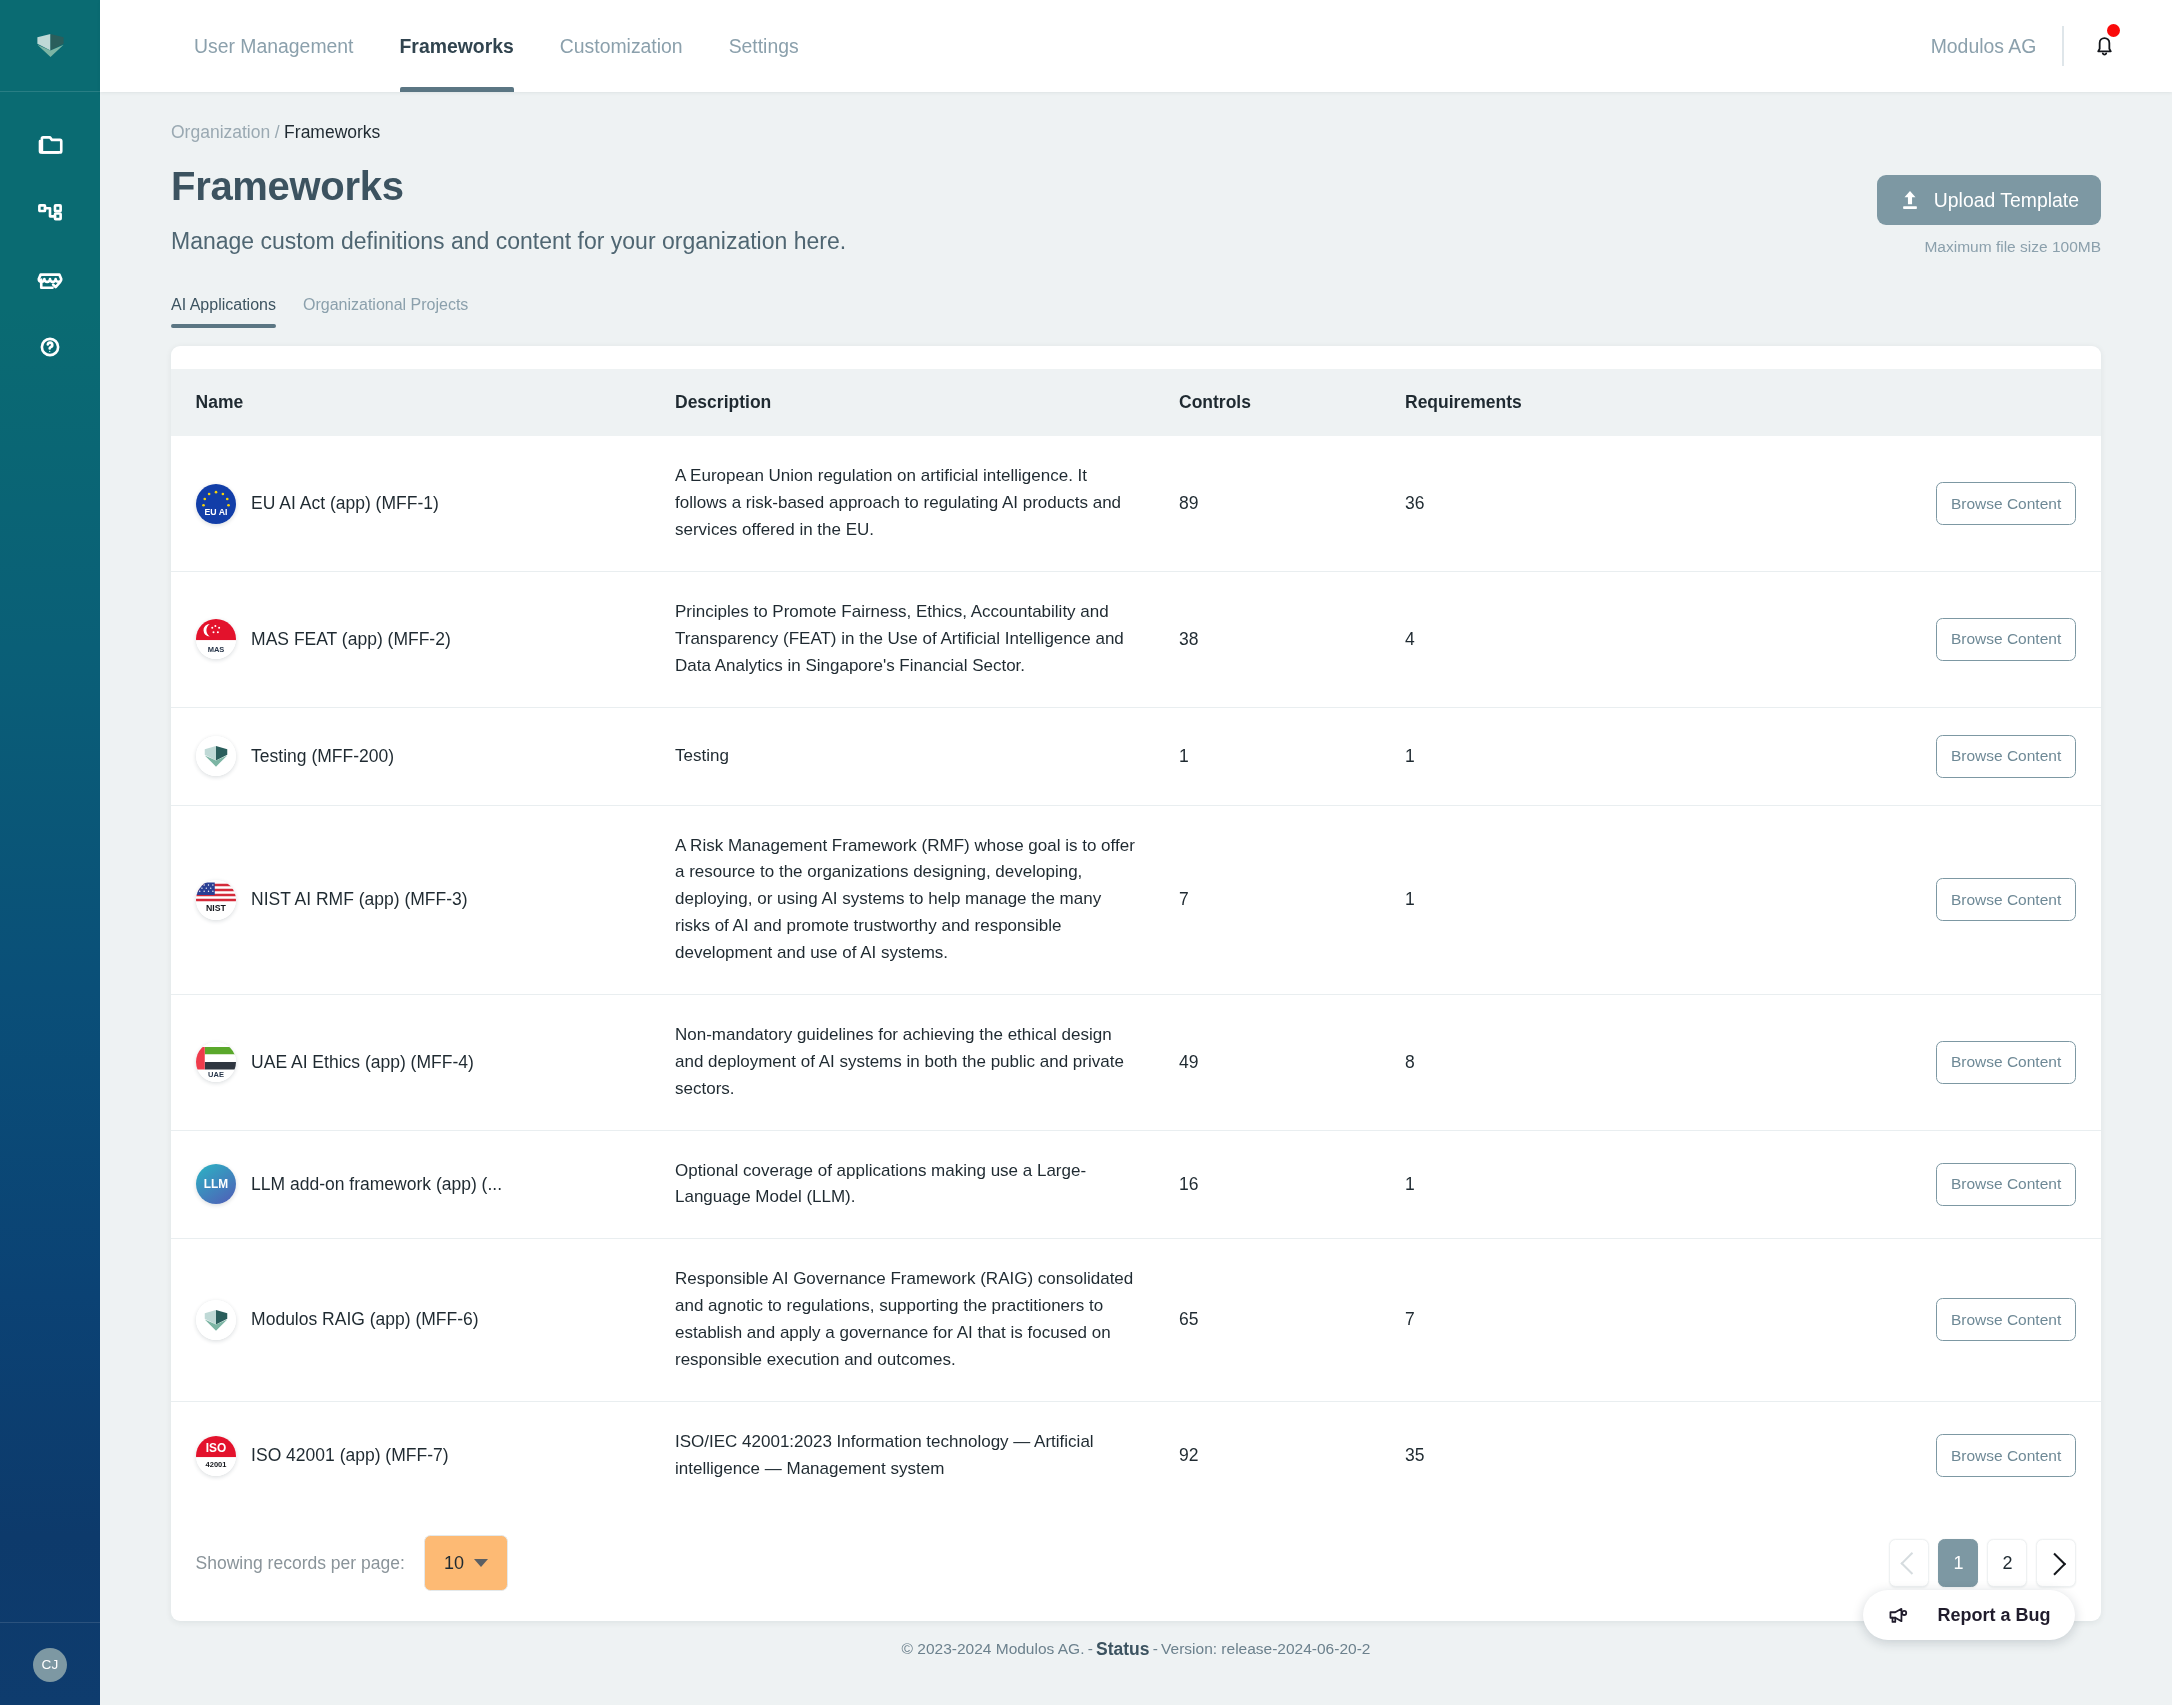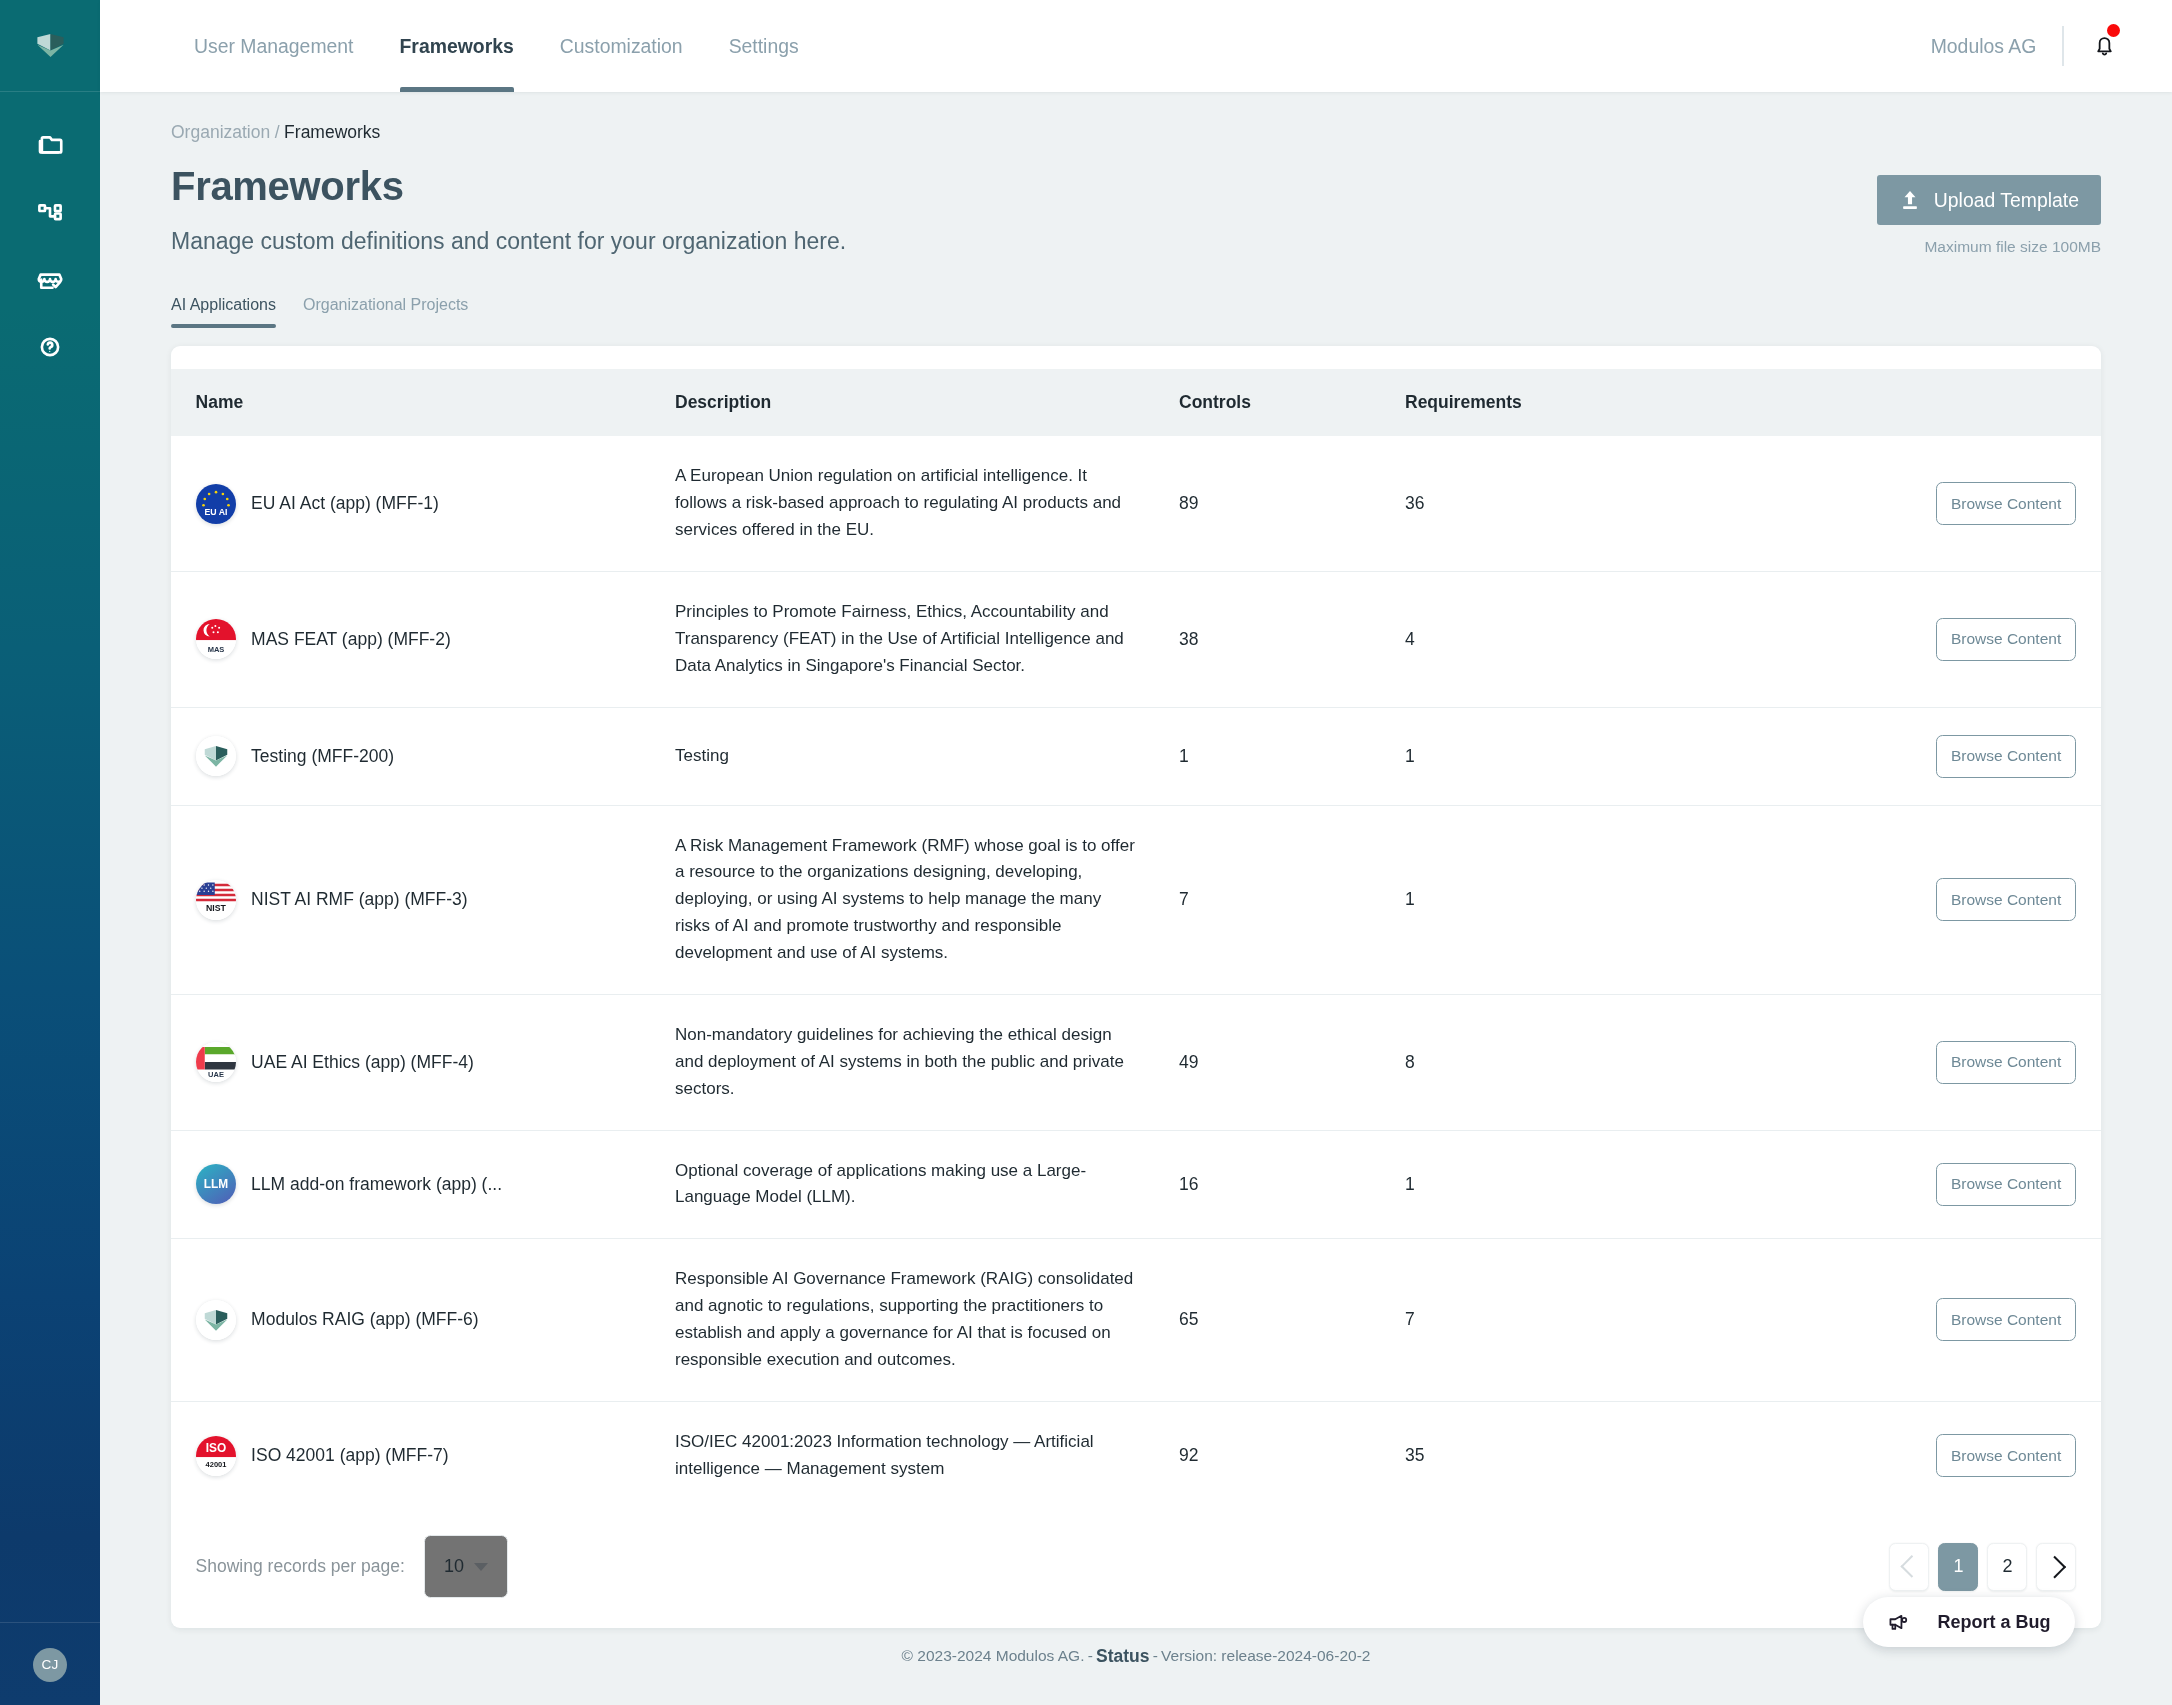--- a/index.html
+++ b/index.html
@@ -72,21 +72,21 @@
   #breadcrumb { padding-top: 30px; font-size: 17.5px; color: #9aa9b2; }
   #breadcrumb .sep { color: #9aa9b2; margin: 0 4.5px; }
   #breadcrumb .current { color: #1f2a31; }
 
   #head-row { display: flex; align-items: flex-start; margin-top: 20.7px; }
   #head-left { flex: 1; min-width: 0; }
   #page-title { font-size: 40px; color: #3c5360; font-weight: bold; letter-spacing: -0.3px; }
   #page-sub { font-size: 23px; color: #4f6672; margin-top: 19.4px; }
   #head-right { display: flex; flex-direction: column; align-items: flex-end; padding-top: 11.6px; }
   #upload-btn {
-    background: #7d98a3; color: #fff; border: none; border-radius: 3px;
+    background: #7d98a3; color: #fff; border: none; border-radius: 9px;
     height: 50px; padding: 0 22px; font-size: 19.4px;
     display: flex; align-items: center; gap: 13px; cursor: pointer;
     font-family: "Liberation Sans", sans-serif;
   }
   #upload-btn svg { width: 22px; height: 22px; fill: #fff; }
   #max-size { font-size: 15.5px; color: #8ba0ac; margin-top: 13px; }
 
   
   #sub-tabs { display: flex; gap: 0; margin-top: 40px; }
   .sub-tab {
@@ -138,23 +138,23 @@
   .browse-btn {
     background: #fff; border: 1.3px solid #7d98a3; color: #6e8996;
     border-radius: 6.5px; height: 43px; padding: 0 14.2px; font-size: 15.5px;
     cursor: pointer; font-family: "Liberation Sans", sans-serif; white-space: nowrap;
   }
 
   
   #pag-bar { display: flex; align-items: center; padding: 26px 24.6px 30px 24.6px; }
   #pag-label { font-size: 17.5px; color: #8a949a; margin-right: 19.4px; }
   #per-page {
-    border: 1.3px solid #e4e9eb; border-radius: 6.5px; height: 63px; width: 84px;
+    border: 1.3px solid #e4e9eb; border-radius: 6.5px; height: 56px; width: 84px;
     display: flex; align-items: center; justify-content: center; gap: 10.3px;
-    font-size: 18px; color: #1f2a31; cursor: pointer; background:#737373;
+    font-size: 18px; color: #1f2a31; cursor: pointer; background:#fdba74;
   }
   .caret { width: 0; height: 0; border-left: 7.1px solid transparent; border-right: 7.1px solid transparent; border-top: 8.4px solid #5b5f63; }
   #pag-right { margin-left: auto; display: flex; align-items: center; gap: 9px; }
   .pg-btn {
     width: 40px; height: 48px; border-radius: 6.5px; background: #fff;
     border: 1.3px solid #eef1f2; display: flex; align-items: center; justify-content: center;
     font-size: 18px; color: #1f2a31; cursor: pointer;
     box-shadow: 0 0.6px 1.9px rgba(16,36,48,0.07);
   }
   .pg-btn.active { background: #7d98a3; color: #fff; border-color: #7d98a3; }

